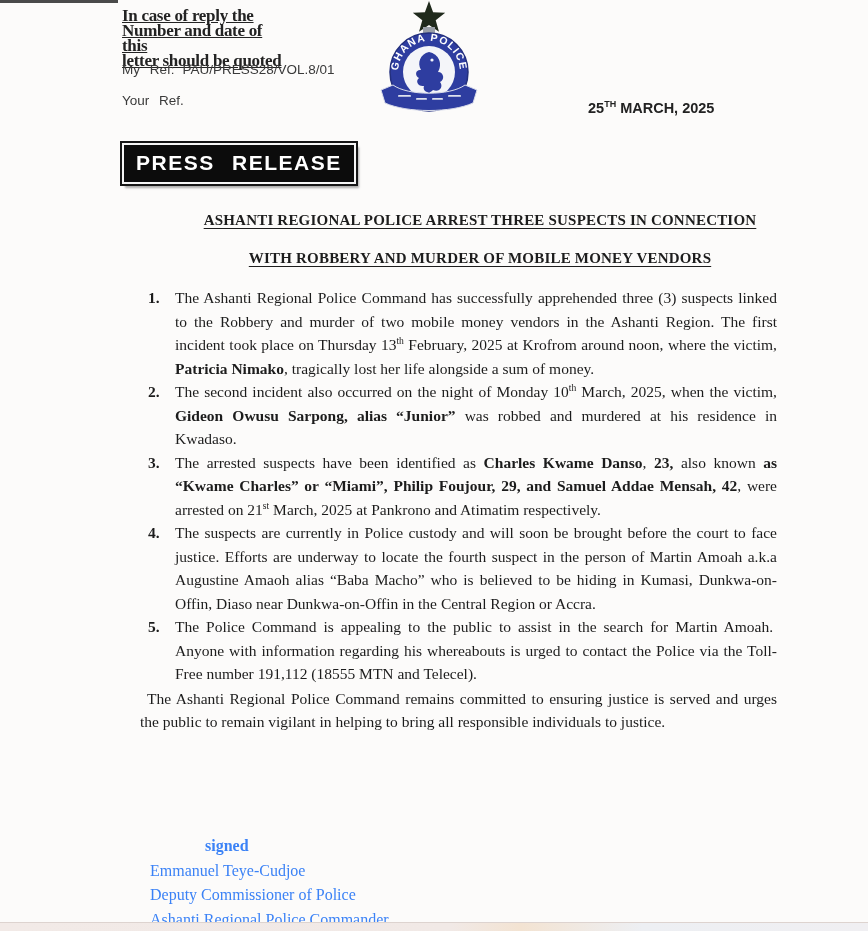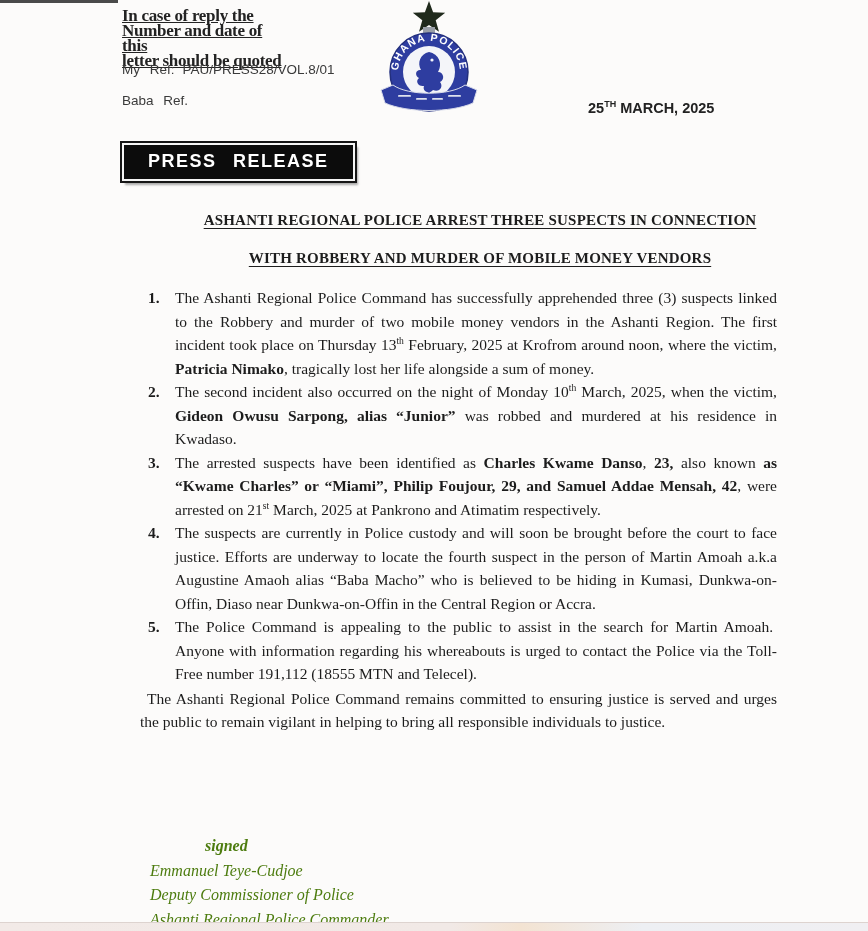--- a/index.html
+++ b/index.html
@@ -29,60 +29,60 @@
   .unit-block { position:absolute; left:588px; top:8px;
     font-family:"Liberation Sans", sans-serif; font-size:14px; line-height:19.5px; color:#222; }
   .letter-date { position:absolute; left:588px; top:100px;
     font-family:"Liberation Sans", sans-serif; font-size:14.5px; font-weight:600; color:#222; }
   .sup { vertical-align:super; font-size:0.62em; line-height:0; }
   
   .press-box {
     position:absolute; left:122px; top:143px;
     background:#0c0c0c; color:#fff; border:2px solid #f5f5f5; outline:2px solid #161616;
     box-shadow:3px 4px 2px rgba(90,90,90,0.5);
-    padding:6px 24px 7px;
-    font-family:"Liberation Sans", sans-serif; font-size:18px; font-weight:bold;
+    padding:6px 12px 7px;
+    font-family:"Liberation Sans", sans-serif; font-size:21px; font-weight:bold;
     letter-spacing:1.5px; word-spacing:10px;
   }
   
   .headline { position:absolute; left:115px; width:730px; text-align:center;
     font-weight:bold; font-size:15px; letter-spacing:0.2px;
     text-decoration:underline; text-underline-offset:3px; }
   .headline-1 { top:212px; }
   .headline-2 { top:250px; }
   
   .body-list { position:absolute; left:148px; top:286px; width:629px;
     font-size:15.5px; line-height:23.5px; color:#1c1c1c; }
   .item { display:flex; }
   .item .num { flex:none; width:27px; font-weight:bold; }
   .item .itxt { flex:1; text-align:justify; }
   .itxt .b { font-weight:bold; }
   .closing { margin-top:1px; text-align:justify; text-indent:7px; margin-left:-8px; width:637px; }
   
-  .sig { position:absolute; left:150px; top:834px; font-size:16px; line-height:24.5px; color:#4d7c0f;font-style:italic; }
+  .sig { position:absolute; left:150px; top:834px; font-size:16px; line-height:24.5px; color:#3b82f6; }
   .sig .signed { font-weight:bold; margin-left:55px; }
 </style>
 </head>
 <body>
 
 <div class="page">
 
   <div class="scan-mark-top"></div>
 
   <div class="hdr-note">
     <div>In case of reply the</div>
     <div>Number and date of this</div>
     <div>letter should be quoted</div>
   </div>
 
   <div class="ref-line ref-my">
     <span class="lbl">My Ref:</span><span>PAU/PRESS28/VOL.8/01</span>
   </div>
   <div class="ref-line ref-your">
-    <span class="lbl">Baba Ref.</span>
+    <span class="lbl">Your Ref.</span>
   </div>
 
   <svg class="badge" viewBox="0 0 115 118" aria-hidden="true">
     <polygon points="57,1 61.1,12.3 73.2,12.7 63.7,20.2 67,31.8 57,25 47,31.8 50.3,20.2 40.8,12.7 52.9,12.3" fill="#202a1c"></polygon>
     <rect x="51" y="27" width="12" height="14" fill="#9aa0a8"></rect>
     <circle cx="57" cy="72" r="39" fill="#2e3da0" stroke="#232f7d" stroke-width="1.5"></circle>
     <circle cx="57" cy="72" r="26" fill="#f4f5f9"></circle>
     <defs>
       <path id="arcTop" d="M 26,72 A 31,31 0 1 1 88,72" fill="none"></path>
     </defs>

